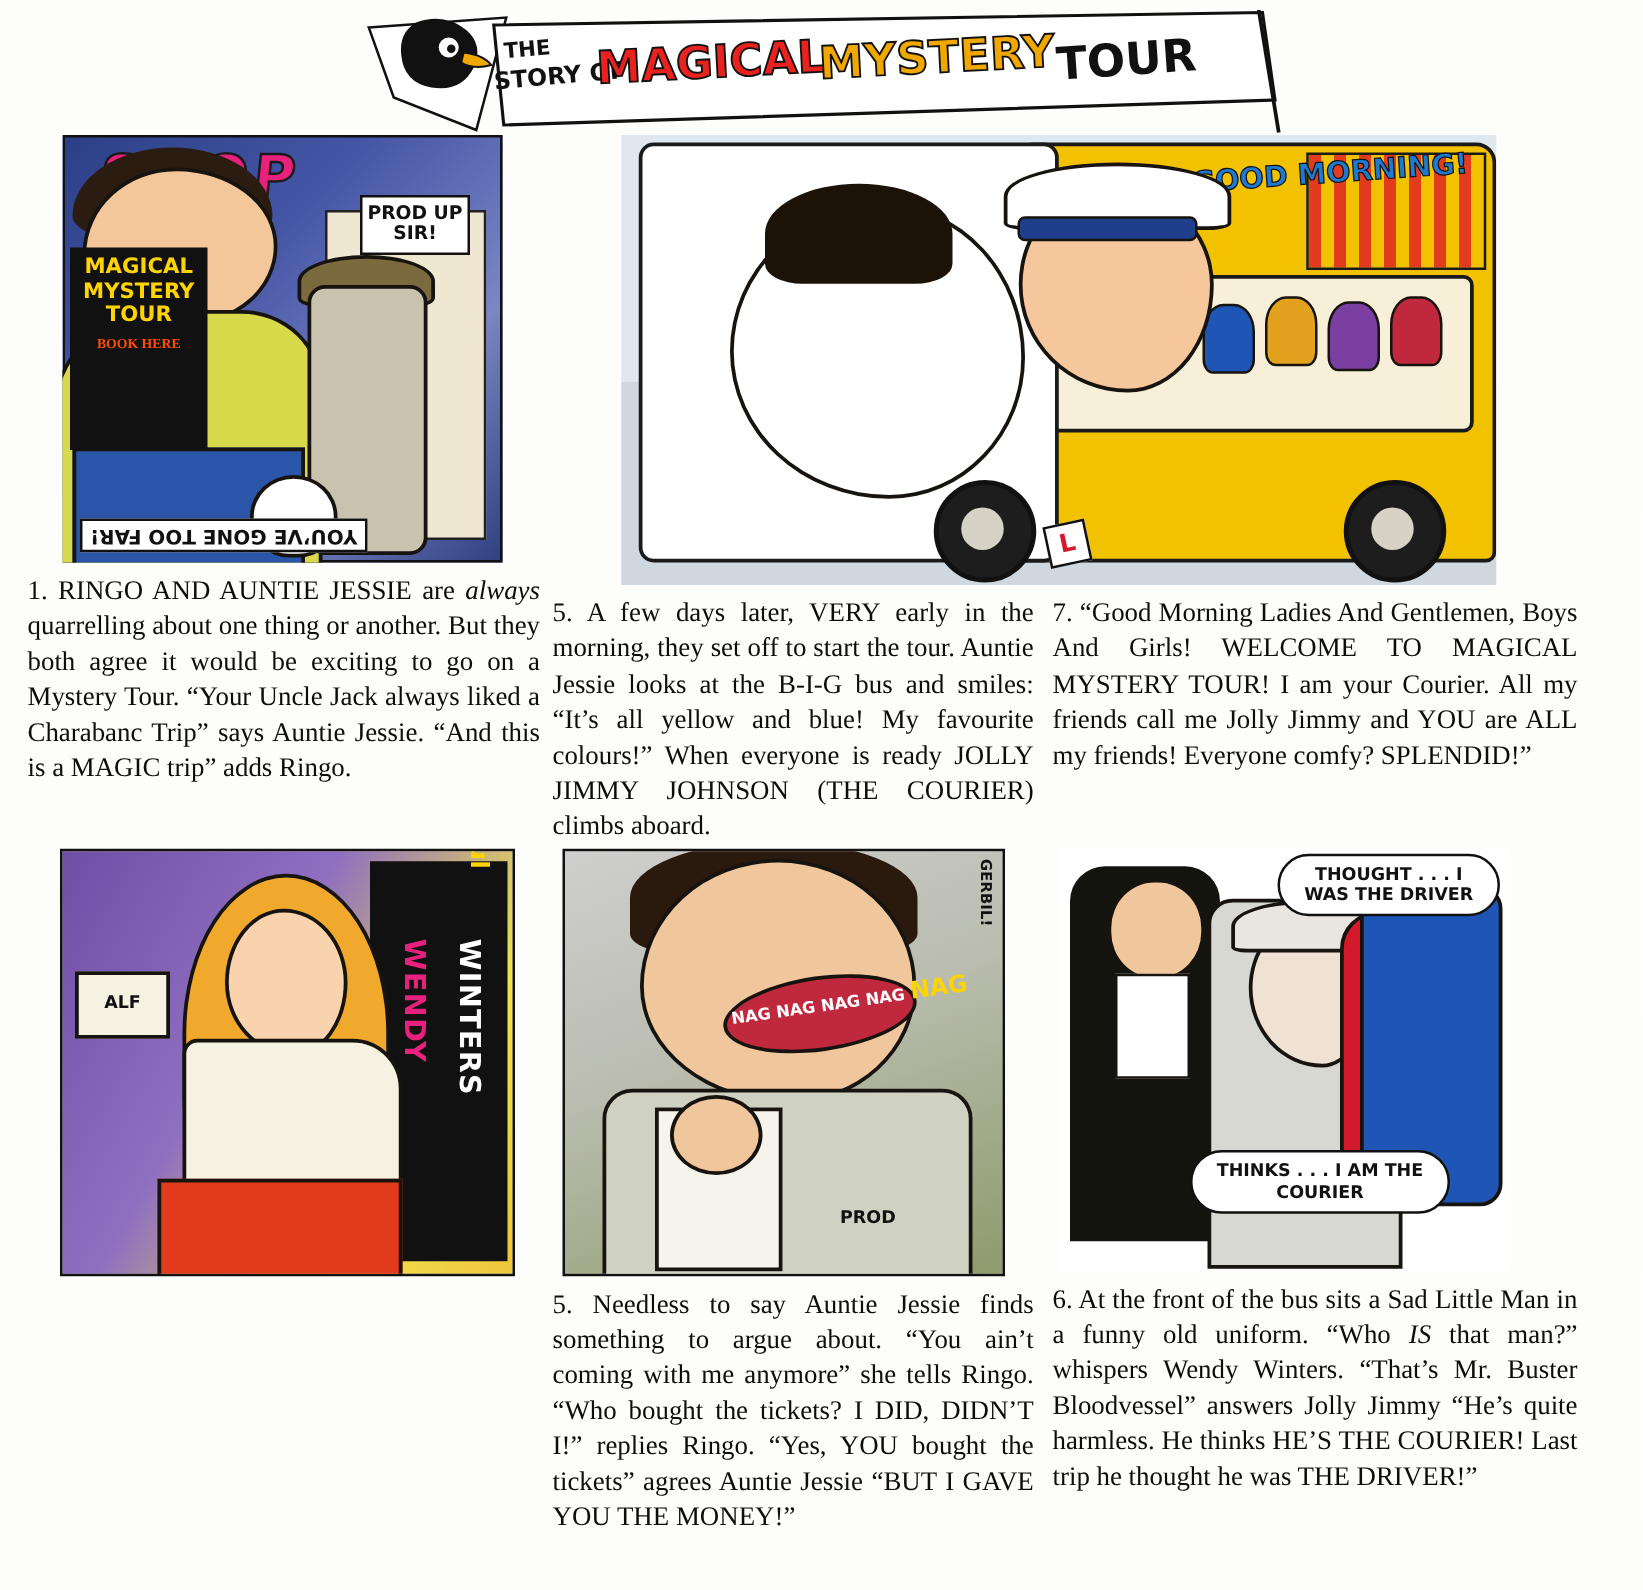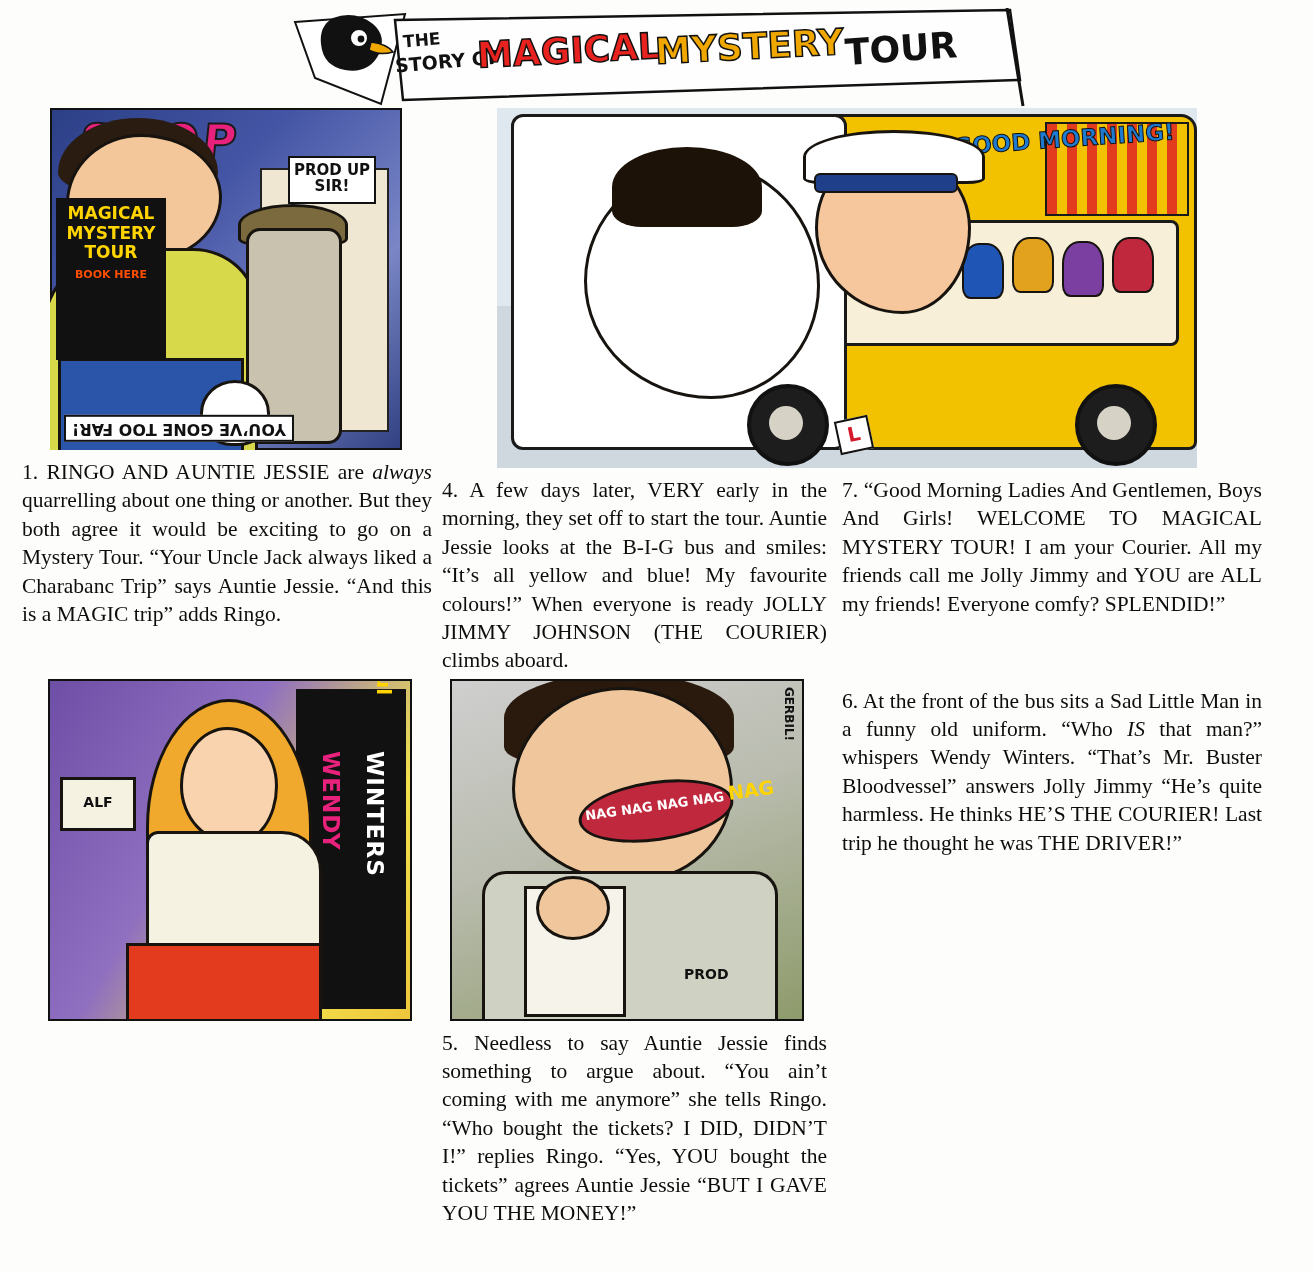--- a/index.html
+++ b/index.html
@@ -100,20 +100,21 @@
     font-size: 17px;
     line-height: 1.15;
     text-align: center;
     padding-top: 6px;
     box-sizing: border-box;
   }
   .p1 .poster .bk {
     font-size: 11px;
     color: #ff4d00;
     margin-top: 6px;
+    font-family: Liberation Serif, serif;
   }
   .p1 .rollup {
     position: absolute; left: 238px; top: 48px;
     width: 88px; height: 48px;
     background: #fff;
     border: 2px solid #111;
     color: #111;
     font-family: "DejaVu Sans", sans-serif;
     font-weight: 900;
     font-size: 15px;
@@ -447,21 +448,20 @@
     background: #f0c79c;
     border: 3px solid #17130f;
     border-radius: 50%;
   }
   .p5 .prod {
     position: absolute; left: 220px; top: 285px;
     font-family: "DejaVu Sans", sans-serif;
     font-weight: 900;
     font-size: 14px;
     color: #111;
-    margin-left: 12px;
   }
   .p5 .gerbil {
     position: absolute; right: 6px; top: 6px;
     font-family: "DejaVu Sans", sans-serif;
     font-weight: 900;
     font-size: 12px;
     color: #111;
     writing-mode: vertical-rl;
   }
 
@@ -618,21 +618,21 @@
           <div class="bk">BOOK HERE</div>
         </div>
         <div class="chick"></div>
         <div class="upsidetext">YOU’VE GONE TOO FAR!</div>
       </div>
       <div class="caption">1. RINGO AND AUNTIE JESSIE are <em>always</em> quarrelling about one thing or another. But they both agree it would be exciting to go on a Mystery Tour. “Your Uncle Jack always liked a Charabanc Trip” says Auntie Jessie. “And this is a MAGIC trip” adds Ringo.</div>
     </div>
 
     <div class="cell c2">
       <div style="height:360px"></div>
-      <div class="caption">4. A few days later, VERY early in the morning, they set off to start the tour. Auntie Jessie looks at the B-I-G bus and smiles: “It’s all yellow and blue! My favourite colours!” When everyone is ready JOLLY JIMMY JOHNSON (THE COURIER) climbs aboard.</div>
+      <div class="caption">5. A few days later, VERY early in the morning, they set off to start the tour. Auntie Jessie looks at the B-I-G bus and smiles: “It’s all yellow and blue! My favourite colours!” When everyone is ready JOLLY JIMMY JOHNSON (THE COURIER) climbs aboard.</div>
     </div>
 
     <div class="cell c3">
       <div style="height:360px"></div>
       <div class="caption">7. “Good Morning Ladies And Gentlemen, Boys And Girls! WELCOME TO MAGICAL MYSTERY TOUR! I am your Courier. All my friends call me Jolly Jimmy and YOU are ALL my friends! Everyone comfy? SPLENDID!”</div>
     </div>
 
     <div class="cell c1">
       <div class="p4 art">
         <div class="nameplate"></div>
@@ -659,17 +659,35 @@
         <div class="coat"></div>
         <div class="ringo5"></div>
         <div class="ringohead5"></div>
         <div class="prod">PROD</div>
         <div class="gerbil">GERBIL!</div>
       </div>
       <div class="caption">5. Needless to say Auntie Jessie finds something to argue about. “You ain’t coming with me anymore” she tells Ringo. “Who bought the tickets? I DID, DIDN’T I!” replies Ringo. “Yes, YOU bought the tickets” agrees Auntie Jessie “BUT I GAVE YOU THE MONEY!”</div>
     </div>
 
     <div class="cell c3">
+      <div class="p6 art">
+        <div class="jimmy">
+          <div class="jimmy-face"></div>
+          <div class="jimmy-shirt"></div>
+        </div>
+        <div class="sad">
+          <div class="sad-face"></div>
+          <div class="sad-cap"></div>
+        </div>
+        <div class="cape"></div>
+        <div class="superman"></div>
+        <div class="bubble b-thought">
+          <span>THOUGHT . . . I WAS THE DRIVER</span>
+        </div>
+        <div class="bubble b-thinks">
+          <span>THINKS . . . I AM THE COURIER</span>
+        </div>
+      </div>
       <div class="caption">6. At the front of the bus sits a Sad Little Man in a funny old uniform. “Who <em>IS</em> that man?” whispers Wendy Winters. “That’s Mr. Buster Bloodvessel” answers Jolly Jimmy “He’s quite harmless. He thinks HE’S THE COURIER! Last trip he thought he was THE DRIVER!”</div>
     </div>
 
   </div>
 </div>
 
 </body></html>

